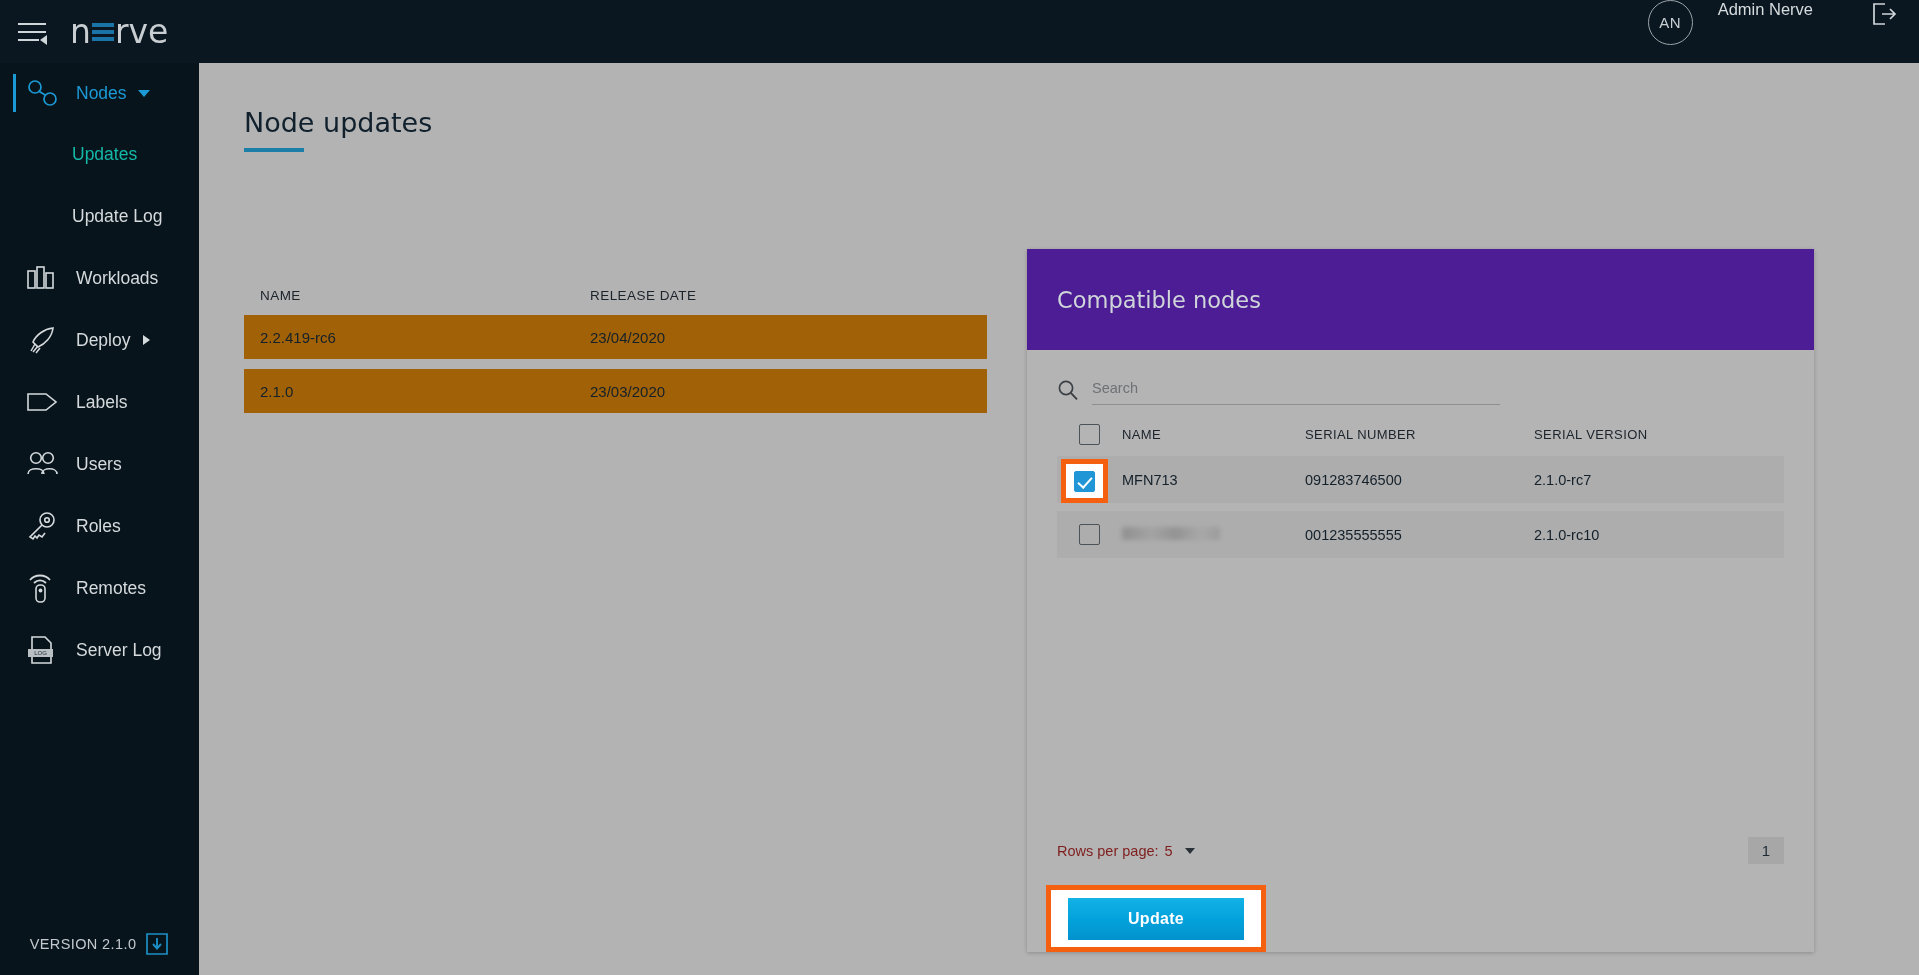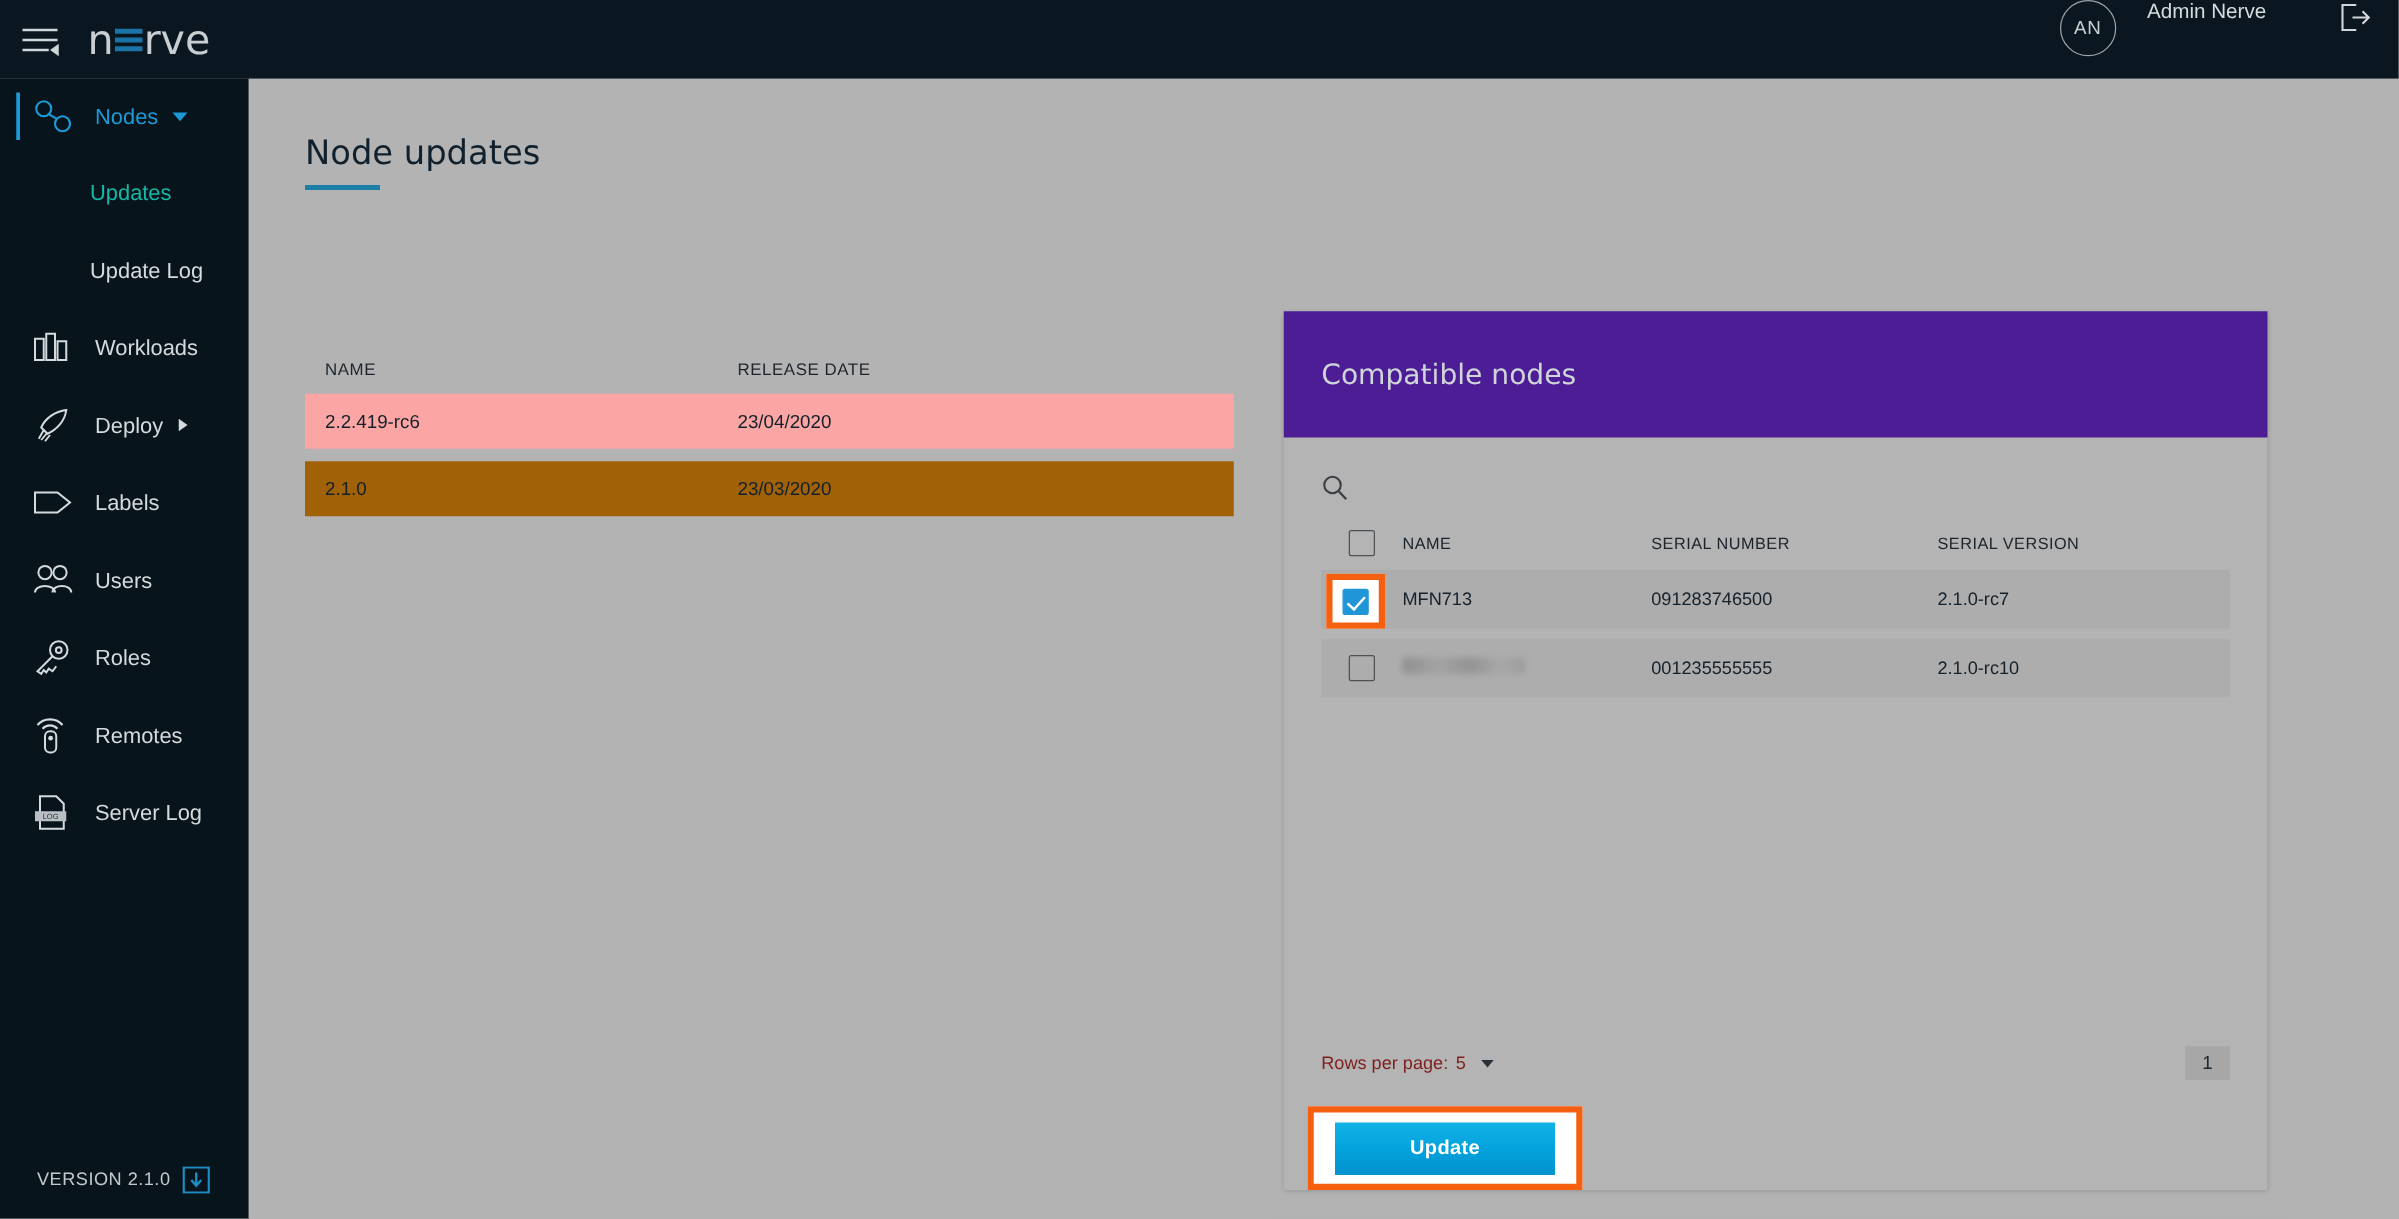--- a/index.html
+++ b/index.html
@@ -111,21 +111,21 @@
 
   
   .ltable { position: absolute; left: 45px; top: 212px; width: 743px; }
   .lt-head { display: flex; height: 40px; align-items: center; padding: 0 16px; }
   .lt-head span { font-size: 13.5px; color: #1b232b; letter-spacing: .45px; }
   .lt-c1 { width: 330px; flex: 0 0 330px; }
   .lt-row {
     display: flex; height: 44px; align-items: center; padding: 0 16px;
     font-size: 15px; color: #14202a; cursor: pointer;
   }
-  .lt-row.r-alt { background: #fca5a5; }
+  .lt-row.r-alt { background: #a16207; }
   .lt-row.r-sel { background: #a16207; }
   .lt-gap { height: 10px; }
 
   
   .panel {
     position: absolute; left: 1027px; top: 249px; width: 787px; height: 703px;
     background: #b4b4b4; box-shadow: 0 1px 4px rgba(0,0,0,.22);
   }
   .panel-head {
     height: 101px; background: #4c1d95; display: flex; align-items: center; padding-left: 30px;
@@ -145,21 +145,21 @@
   .search-field input::placeholder { color: #6e7276; }
 
   .ntable { position: absolute; left: 30px; top: 163px; width: 727px; }
   .nt-head { display: flex; align-items: center; height: 44px; }
   .nt-row {
     display: flex; align-items: center; height: 47px; background: #adadad; cursor: pointer;
   }
   .nt-rowgap { height: 8px; }
   .c-chk { flex: 0 0 65px; display: flex; align-items: center; justify-content: center; }
   .c-name { flex: 0 0 183px; }
-  .c-serial { flex: 0 0 229px; margin-left: 16px; }
+  .c-serial { flex: 0 0 229px; }
   .c-ver { flex: 1; }
   .nt-head span { font-size: 13px; color: #1b232b; letter-spacing: .4px; }
   .nt-row span { font-size: 14.5px; color: #14202a; }
 
   .cbox {
     width: 21px; height: 21px; border: 1.6px solid #4d5256; background: transparent;
     border-radius: 2px; cursor: pointer;
   }
   .cbox.checked {
     background: #2196d6; border-color: #2196d6; position: relative;
@@ -371,20 +371,23 @@
   <div class="panel">
     <div class="panel-head">
       <span class="t">Compatible nodes</span>
     </div>
 
     <div class="searchrow">
       <svg class="search-ico" viewBox="0 0 22 22">
         <circle cx="9" cy="9" r="6.6" fill="none" stroke="#3b4045" stroke-width="1.7"></circle>
         <path d="M13.8 13.8 L20 20.4" stroke="#3b4045" stroke-width="1.9" fill="none"></path>
       </svg>
+      <div class="search-field">
+        <input type="text" placeholder="Search" value="" style="">
+      </div>
     </div>
 
     <div class="ntable">
       <div class="nt-head">
         <span class="c-chk">
           <span class="cbox"></span>
         </span>
         <span class="c-name">NAME</span>
         <span class="c-serial">SERIAL NUMBER</span>
         <span class="c-ver">SERIAL VERSION</span>

